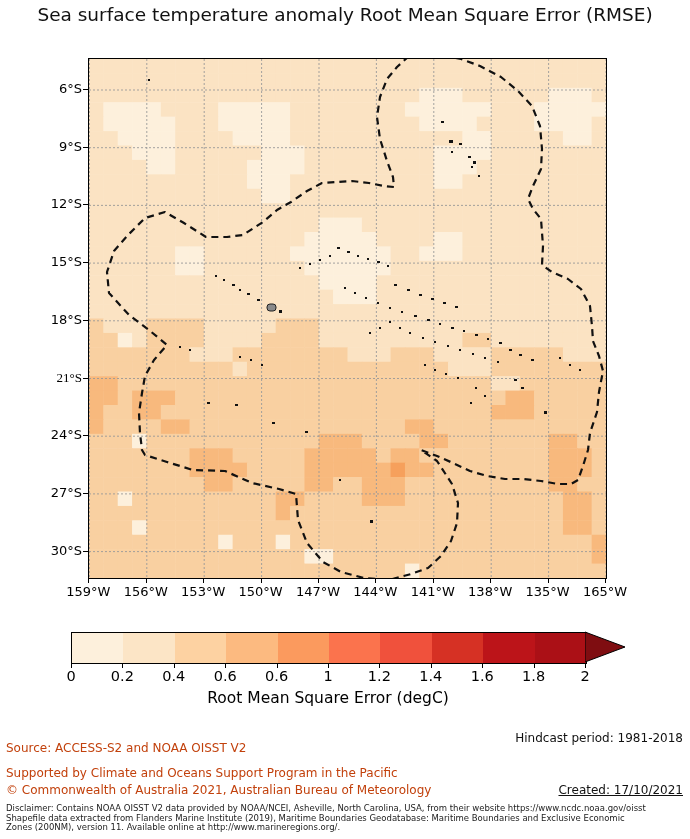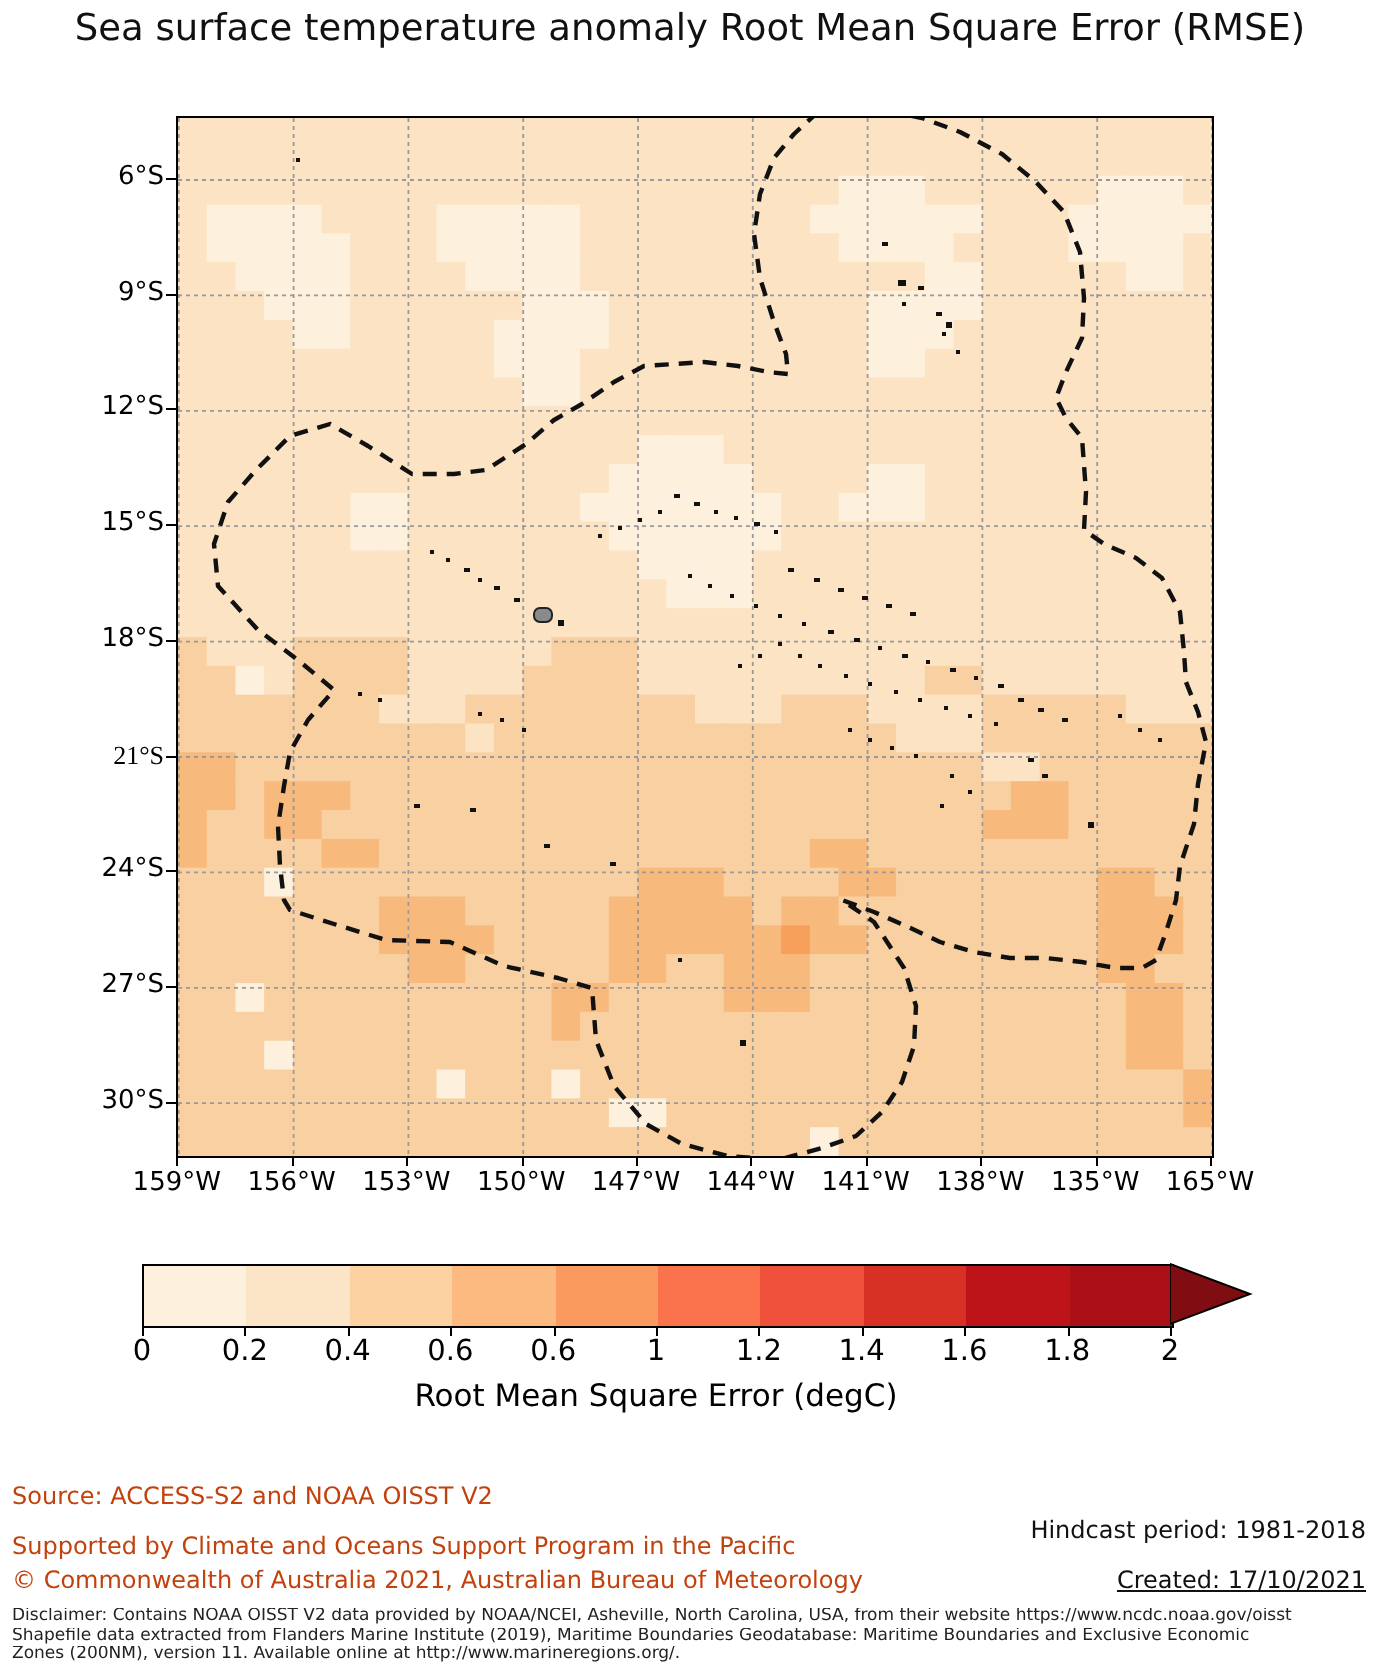--- a/index.html
+++ b/index.html
@@ -1521,19 +1521,19 @@
       <div class="cb-tick" style="left: 533.6px;"></div>
       <div class="cb-ticklabel" style="left: 508.6px;">1.8</div>
       <div class="cb-tick" style="left: 585px;"></div>
       <div class="cb-ticklabel" style="left: 560px;">2</div>
     </div>
   <div class="cb-label">Root Mean Square Error (degC)</div>
 
   <div class="foot" style="top:741px;">Source: ACCESS-S2 and NOAA OISST V2</div>
   <div class="foot" style="top:766px;">Supported by Climate and Oceans Support Program in the Pacific</div>
   <div class="foot" style="top:783px;">© Commonwealth of Australia 2021, Australian Bureau of Meteorology</div>
-  <div class="foot-right" style="top:758px;">Hindcast period: 1981-2018</div>
+  <div class="foot-right" style="top:731px;">Hindcast period: 1981-2018</div>
   <div class="foot-right" style="top:783px;text-decoration:underline;">Created: 17/10/2021</div>
 
   <div class="disc" style="top:804px;">Disclaimer: Contains NOAA OISST V2 data provided by NOAA/NCEI, Asheville, North Carolina, USA, from their website https://www.ncdc.noaa.gov/oisst</div>
   <div class="disc" style="top:813.5px;">Shapefile data extracted from Flanders Marine Institute (2019), Maritime Boundaries Geodatabase: Maritime Boundaries and Exclusive Economic</div>
   <div class="disc" style="top:823px;">Zones (200NM), version 11. Available online at http://www.marineregions.org/.</div>
 </div>
 
 </body></html>

